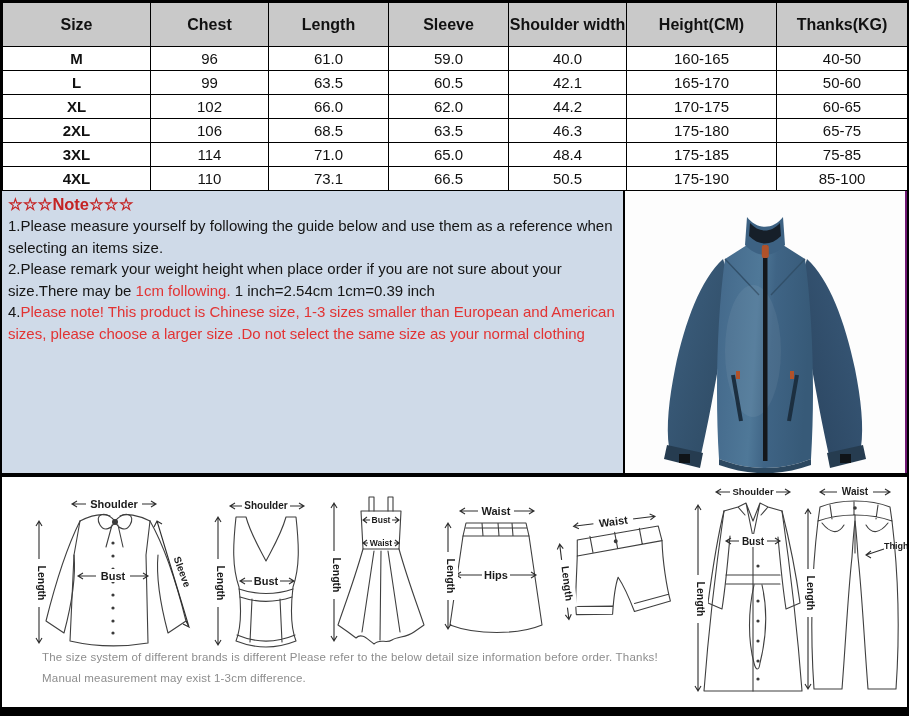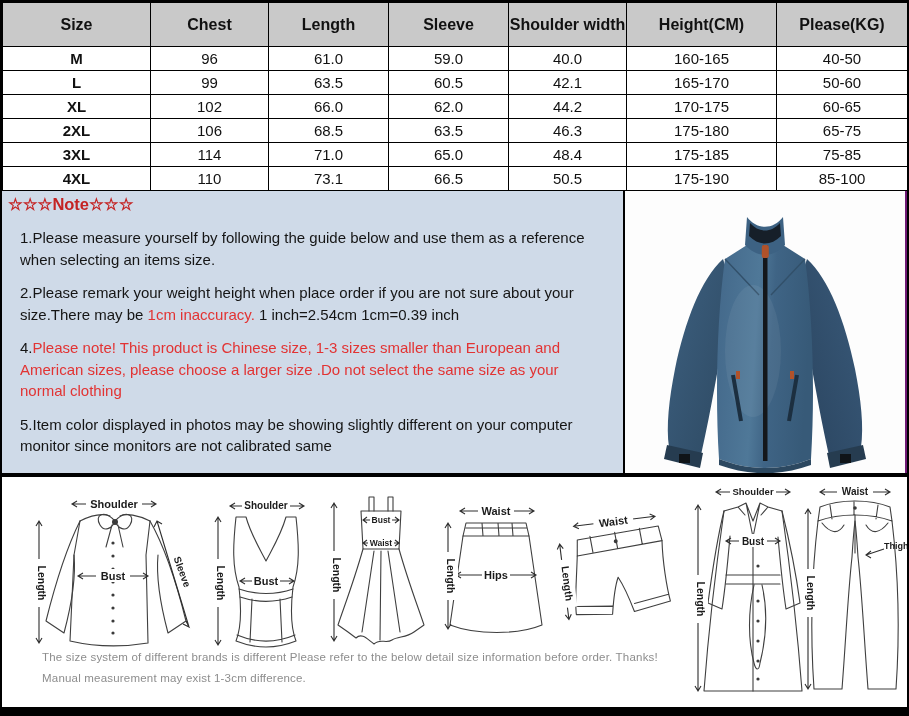--- a/index.html
+++ b/index.html
@@ -20,21 +20,21 @@
   table.size-table th { background:#c9c9c9; font-size:16px; font-weight:bold; line-height:19px; }
   table.size-table td { background:#fff; font-size:15px; }
   table.size-table td.size-cell { font-weight:bold; }
   
   .info-row { display:flex; width:905px; height:286px; border-bottom:4px solid #000; }
   .notes {
     width:623px; height:282px; background:#cfdae8; border-right:2px solid #000;
     padding:2px 7px 8px 6px; font-size:15px; line-height:21.5px; color:#151515;
   }
   .note-title { color:#c42323; font-weight:bold; font-size:16.5px; line-height:22px; }
-  .notes p { margin:12px; }
+  .notes p { margin:0; }
   .red { color:#e23333; }
   .product-photo { width:280px; height:282px; background:#fdfdfd; display:flex; justify-content:center; align-items:flex-end; overflow:hidden; }
   
   .guide { position:relative; width:905px; height:230px; background:#fff; overflow:hidden; }
   .guide svg { position:absolute; }
   .guide .art { stroke:#3f3f3f; stroke-width:1.1; fill:none; stroke-linecap:round; stroke-linejoin:round; }
   .guide .arrow { stroke:#2e2e2e; stroke-width:1.1; fill:none; }
   .guide .lblbg { fill:#ffffff; }
   .guide text { font-family:"Liberation Sans", sans-serif; font-weight:bold; fill:#1b1b1b; }
   .guide .dot { fill:#3a3a3a; stroke:none; }
@@ -60,21 +60,21 @@
         <col style="width:131px">
       </colgroup>
     <thead>
       <tr>
         <th>Size</th>
         <th>Chest</th>
         <th>Length</th>
         <th>Sleeve</th>
         <th>Shoulder width</th>
         <th>Height(CM)</th>
-        <th>Please(KG)</th>
+        <th>Thanks(KG)</th>
       </tr>
     </thead>
     <tbody>
       <tr>
         <td class="size-cell">M</td>
         <td>96</td>
         <td>61.0</td>
         <td>59.0</td>
         <td>40.0</td>
         <td>160-165</td>
@@ -125,23 +125,22 @@
         <td>175-190</td>
         <td>85-100</td>
       </tr>
     </tbody>
   </table>
 
   <div class="info-row">
     <div class="notes">
       <div class="note-title">☆☆☆Note☆☆☆</div>
       <p>1.Please measure yourself by following the guide below and use them as a reference when selecting an items size.</p>
-      <p><span>2.Please remark your weight height when place order if you are not sure about your size.There may be </span><span class="red">1cm inaccuracy.</span><span> 1 inch=2.54cm 1cm=0.39 inch</span></p>
+      <p><span>2.Please remark your weight height when place order if you are not sure about your size.There may be </span><span class="red">1cm following.</span><span> 1 inch=2.54cm 1cm=0.39 inch</span></p>
       <p><span>4.</span><span class="red">Please note! This product is Chinese size, 1-3 sizes smaller than European and American sizes, please choose a larger size .Do not select the same size as your normal clothing</span></p>
-      <p>5.Item color displayed in photos may be showing slightly different on your computer monitor since monitors are not calibrated same</p>
     </div>
     <div class="product-photo">
       <svg width="260" height="272" viewBox="0 0 260 272">
         <defs>
           <linearGradient id="gBody" x1="0" y1="0" x2="1" y2="0.15">
             <stop offset="0" stop-color="#43688a"></stop>
               <stop offset="0.45" stop-color="#4f7898"></stop>
             <stop offset="0.62" stop-color="#3f6485"></stop>
               <stop offset="1" stop-color="#375a78"></stop>
           </linearGradient>

